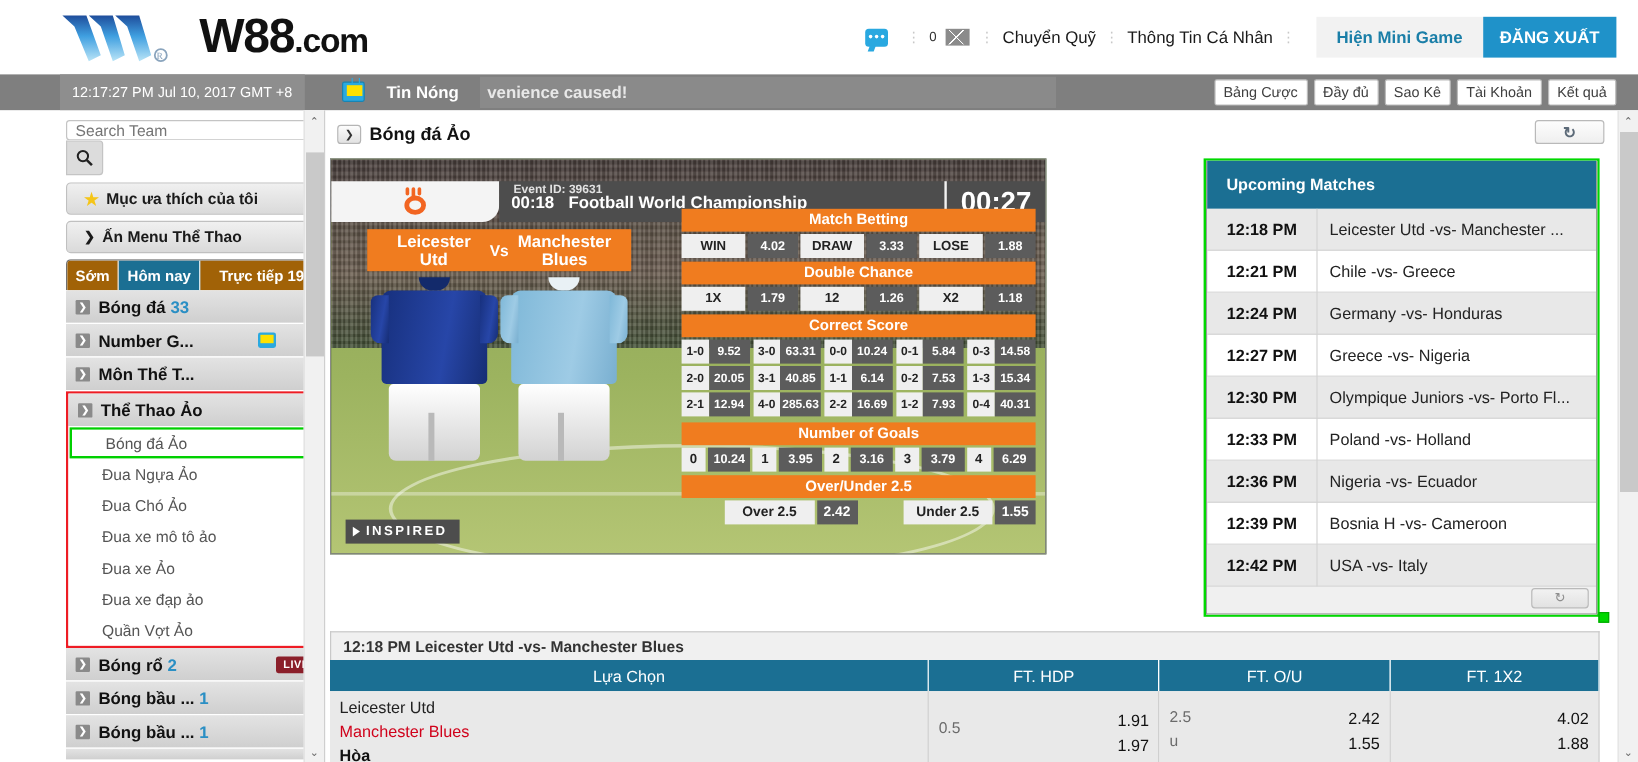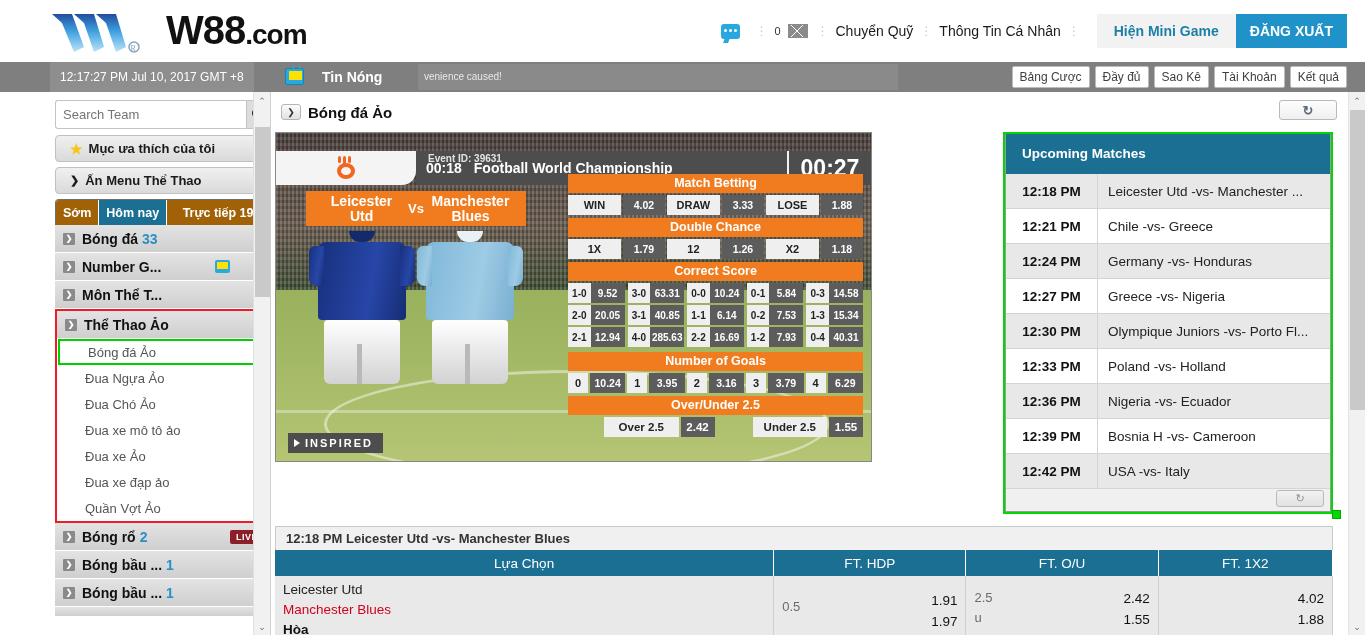--- a/index.html
+++ b/index.html
@@ -42,33 +42,33 @@
   #infobar { height:30px; background:#7f7f7f; position:relative; }
   #clock { position:absolute; left:50px; top:0; height:30px; line-height:30px; background:#8e8e8e;
            color:#fff; font-size:12px; padding:0 10px; white-space:nowrap; }
   #tv-icon { position:absolute; left:285px; top:6px; width:19px; height:17px; background:#2aa9e0;
              border:1px solid #1884b3; border-radius:2px;}
   #tv-icon:before{content:""; position:absolute; left:3px; top:2px; width:13px; height:9px; background:#ffe100;}
   #tv-icon:after{content:""; position:absolute; left:7px; top:-4px; width:5px; height:5px;
             border-left:1px solid #2aa9e0; border-right:1px solid #2aa9e0; }
   #tinnong { position:absolute; left:322px; top:0; height:30px; line-height:30px; color:#fff;
              font-weight:bold; font-size:14px; }
-  #news-ticker { position:absolute; left:418px; top:2px; height:26px; line-height:26px; width:480px;
-             background:#8a8a8a; color:#e8e8e8; font-size:10px; padding-left:6px; overflow:hidden;}
+  #news-ticker { position:absolute; left:400px; top:2px; height:26px; line-height:26px; width:480px;
+             background:#8a8a8a; color:#e8e8e8; font-size:14px; padding-left:6px; overflow:hidden;font-weight:bold;}
   #infobar-btns { position:absolute; right:18px; top:4px; display:flex; gap:5px; }
   .ib-btn { background:#fff; border:1px solid #bbb; border-radius:2px; font-size:12px; color:#404040;
             padding:2px 7px; height:22px; line-height:16px; white-space:nowrap;}
 
   
   #body-wrap { position:absolute; top:92px; left:0; right:0; bottom:0; display:flex; }
 
   
   #sidebar { width:270px; position:relative; background:#fff; padding:8px 0 0 0;}
   #sb-inner { margin-left:55px; width:215px; }
-  .search-row { display:flex; margin-bottom:6px; }
+  .search-row { display:flex; margin-bottom:6px;flex-direction:column; }
   .search-input { flex:1; height:29px; border:1px solid #c4c4c4; border-right:none; border-radius:3px 0 0 3px;
                   font-size:13px; padding:0 7px; color:#555; outline:none; background:#fff;}
   .search-btn { width:31px; height:29px; background:#dcdcdc; border:1px solid #c4c4c4; border-radius:0 3px 3px 0;
                 display:flex; align-items:center; justify-content:center; }
   .fav-row, .hide-row {
      height:27px; background:linear-gradient(#f0f0f0,#dadada); border:1px solid #c0c0c0; border-radius:4px;
      margin-bottom:5px; display:flex; align-items:center; padding-left:14px; font-weight:bold; font-size:13px;
      color:#1a1a1a; }
   .star { color:#f5c518; font-size:14px; margin-right:6px; }
   .arrow-r { font-size:11px; margin-right:6px; font-weight:bold;}

